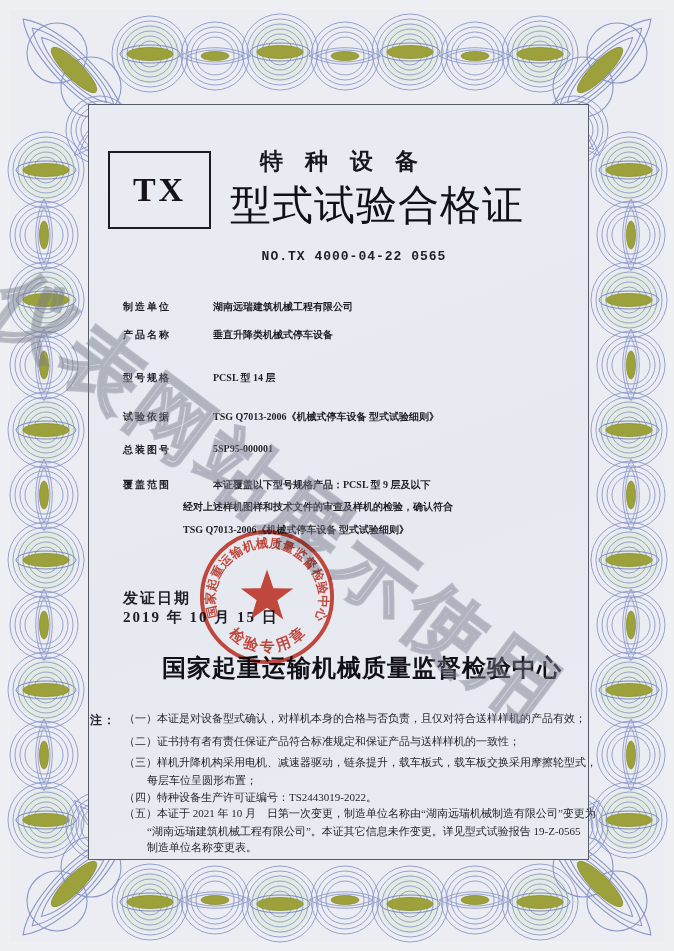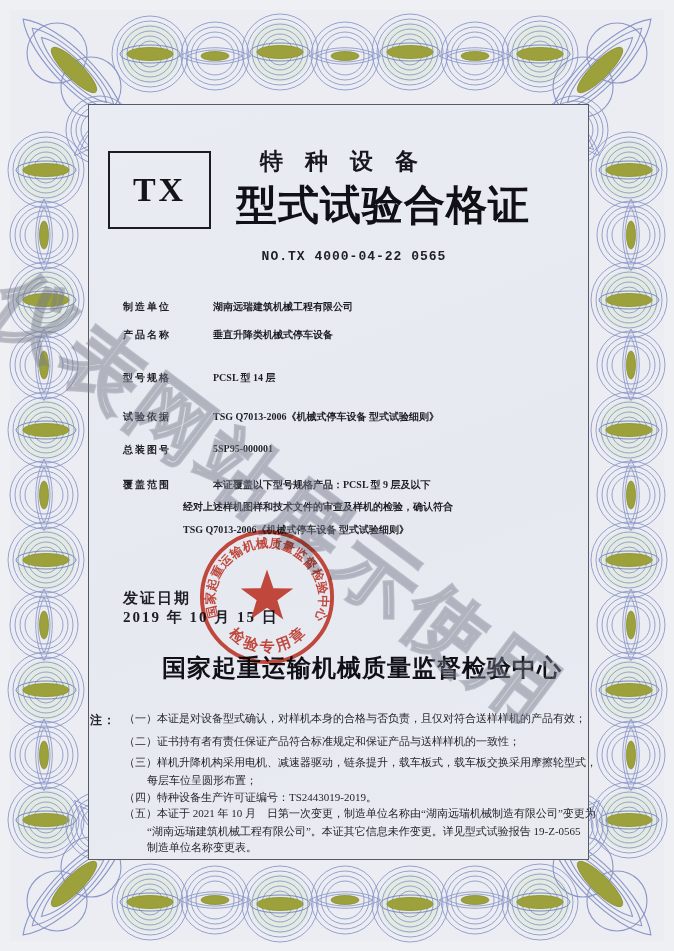--- a/index.html
+++ b/index.html
@@ -20,22 +20,22 @@
     position:absolute; left:108px; top:151px; width:99px; height:74px;
     border:2px solid #1c1c22; z-index:2; text-align:center;
     font-weight:bold; font-size:34px; line-height:74px; letter-spacing:3px; color:#141419;
   }
   .title-small{
     position:absolute; left:238px; top:146px; width:300px; z-index:2;
     font-size:23px; font-weight:bold; color:#17171d;
     letter-spacing:22px; text-indent:22px; white-space:nowrap;
   }
   .title-large{
-    position:absolute; left:183px; top:178px; width:400px; z-index:2;
-    text-align:center; font-size:41px; font-weight:bold; color:#101016;
+    position:absolute; left:177px; top:178px; width:400px; z-index:2;
+    text-align:center; font-size:41px; font-weight:normal; color:#101016;
     letter-spacing:1px; white-space:nowrap;
   }
   .cert-no{
     position:absolute; left:204px; top:249px; width:300px; z-index:2;
     text-align:center; font-family:"Liberation Mono","DejaVu Sans Mono",monospace;
     font-size:13px; font-weight:bold; color:#202027; letter-spacing:1px; white-space:nowrap;
   }
   
   .field{position:absolute; left:123px; z-index:2; display:flex; white-space:nowrap; font-size:10px;}
   .flabel{width:90px; letter-spacing:2px; color:#1e1e25; font-weight:600;}
@@ -228,18 +228,18 @@
     <text font-size="15" font-weight="bold" fill="#cf3a2a" font-family="'Liberation Serif','DejaVu Serif',serif">
       <textPath href="#sealBottomArc" startOffset="5" textLength="88" lengthAdjust="spacing">检验专用章</textPath>
     </text>
   </svg>
 
   <div class="notes-label">注：</div>
   <div class="note n0">（一）本证是对设备型式确认，对样机本身的合格与否负责，且仅对符合送样样机的产品有效；</div>
   <div class="note n1">（二）证书持有者有责任保证产品符合标准规定和保证产品与送样样机的一致性；</div>
   <div class="note n2">（三）样机升降机构采用电机、减速器驱动，链条提升，载车板式，载车板交换采用摩擦轮型式，</div>
   <div class="note n3 ind">每层车位呈圆形布置；</div>
-  <div class="note n4">（四）特种设备生产许可证编号：TS2443019-2019。</div>
+  <div class="note n4">（四）特种设备生产许可证编号：TS2443019-2022。</div>
   <div class="note n5">（五）本证于 2021 年 10 月　日第一次变更，制造单位名称由“湖南远瑞机械制造有限公司”变更为</div>
   <div class="note n6 ind">“湖南远瑞建筑机械工程有限公司”。本证其它信息未作变更。详见型式试验报告 19-Z-0565</div>
   <div class="note n7 ind">制造单位名称变更表。</div>
 
 </div>
 
 </body></html>

